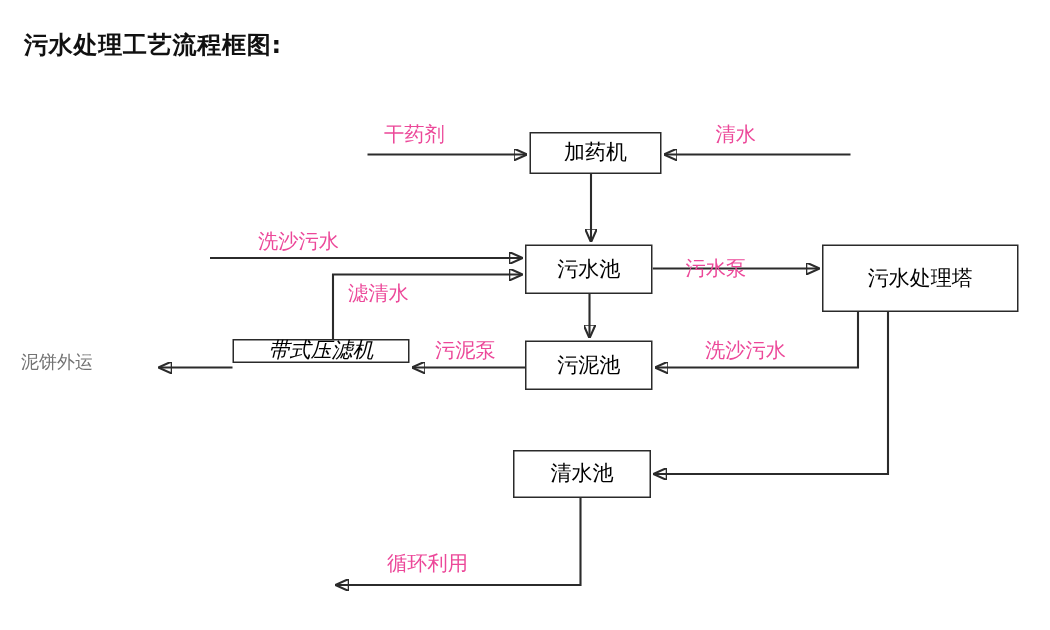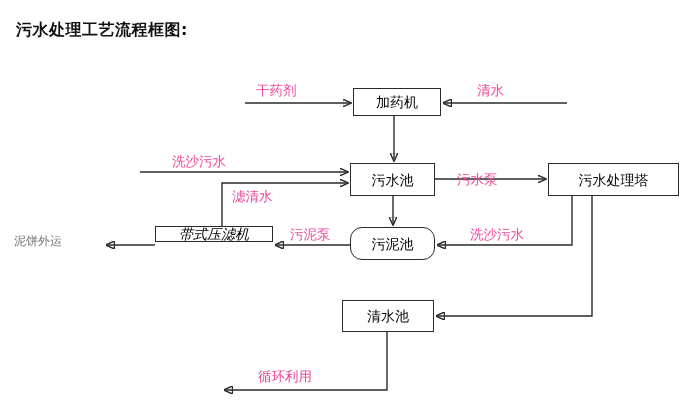--- a/index.html
+++ b/index.html
@@ -122,25 +122,25 @@
   </svg>
 
   <div class="node" style="left:353px; top:88px; width:88px; height:28px;">
     <span>加药机</span>
   </div>
 
   <div class="node" style="left:350px; top:163px; width:85px; height:33px;">
     <span>污水池</span>
   </div>
 
-  <div class="node" style="left:548px; top:163px; width:131px; height:33px;">
+  <div class="node" style="left:548px; top:163px; width:131px; height:45px;">
     <span>污水处理塔</span>
   </div>
 
-  <div class="node" style="left:350px; top:227px; width:85px; height:33px;border-radius:12px;">
+  <div class="node" style="left:350px; top:227px; width:85px; height:33px;">
     <span>污泥池</span>
   </div>
 
   <div class="node" style="left:155px; top:226px; width:118px; height:16px;font-style:italic;">
     <span>带式压滤机</span>
   </div>
 
   <div class="node" style="left:342px; top:300px; width:92px; height:32px;">
     <span>清水池</span>
   </div>

